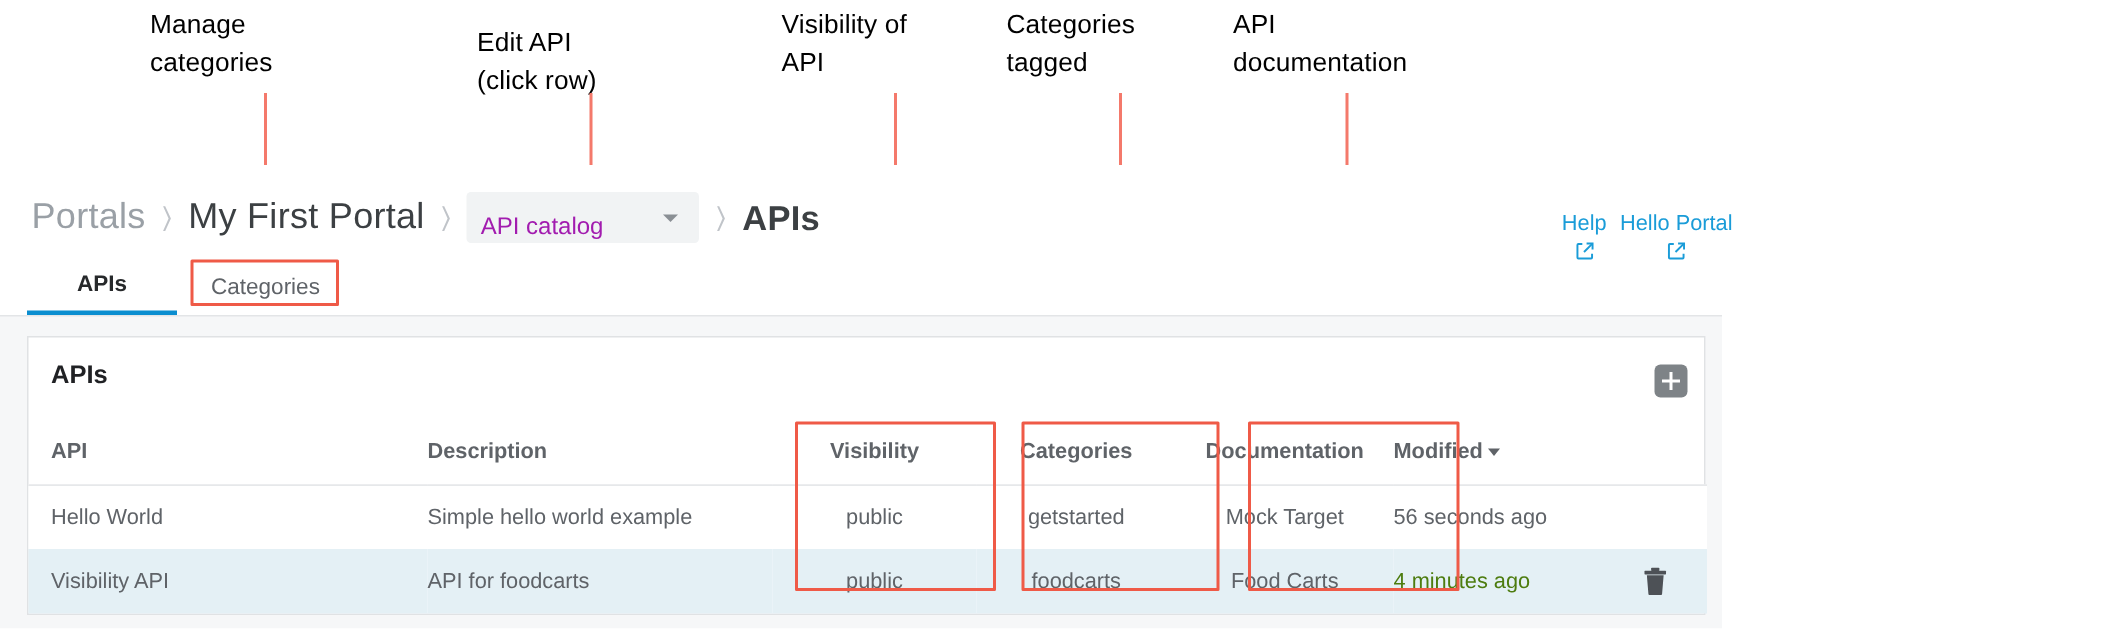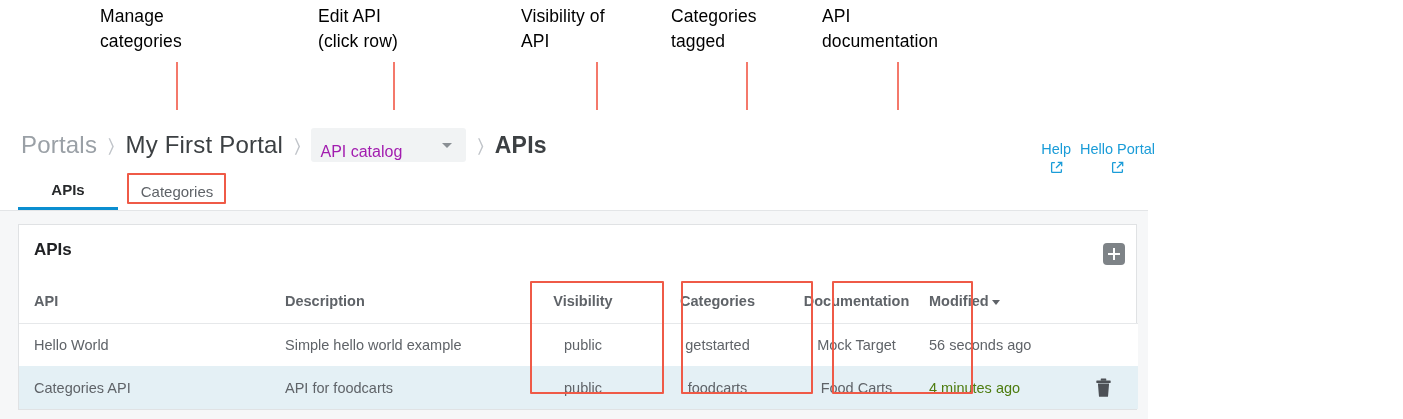--- a/index.html
+++ b/index.html
@@ -289,21 +289,21 @@
     margin-right: 6px;
   }
 </style>
 </head>
 <body>
 
 <div id="root">
 
   <div class="anno-label" style="left:100px; top:4px; width:152px;">Manage
 categories</div>
-  <div class="anno-label" style="left:318px; top:4px; width:152px;">Edit API
+  <div class="anno-label" style="left:318px; top:16px; width:152px;">Edit API
 (click row)</div>
   <div class="anno-label" style="left:521px; top:4px; width:152px;">Visibility of
 API</div>
   <div class="anno-label" style="left:671px; top:4px; width:152px;">Categories
 tagged</div>
   <div class="anno-label" style="left:822px; top:4px; width:152px;">API
 documentation</div>
 
   <div class="anno-vline" style="left:176px; top:62px; height:112px;"></div>
   <div class="anno-vline" style="left:393px; top:62px; height:319px;"></div>
@@ -384,21 +384,21 @@
             <td class="col-vis">public</td>
             <td class="col-cat">getstarted</td>
             <td class="col-doc">Mock Target</td>
             <td class="col-mod">
               <div class="mod-cell">
                 <span>56 seconds ago</span>
               </div>
             </td>
           </tr>
           <tr class="row-hover">
-            <td class="col-api">Categories API</td>
+            <td class="col-api">Visibility API</td>
             <td class="col-desc">API for foodcarts</td>
             <td class="col-vis">public</td>
             <td class="col-cat">foodcarts</td>
             <td class="col-doc">Food Carts</td>
             <td class="col-mod">
               <div class="mod-cell">
                 <span class="mod-faded">4 minutes ago</span>
                 <span class="trash-btn">
                   <svg viewBox="0 0 16 18" width="17" height="19">
                     <rect x="1.2" y="2.4" width="13.6" height="2.3" rx="0.4" fill="#4d5156"></rect>

